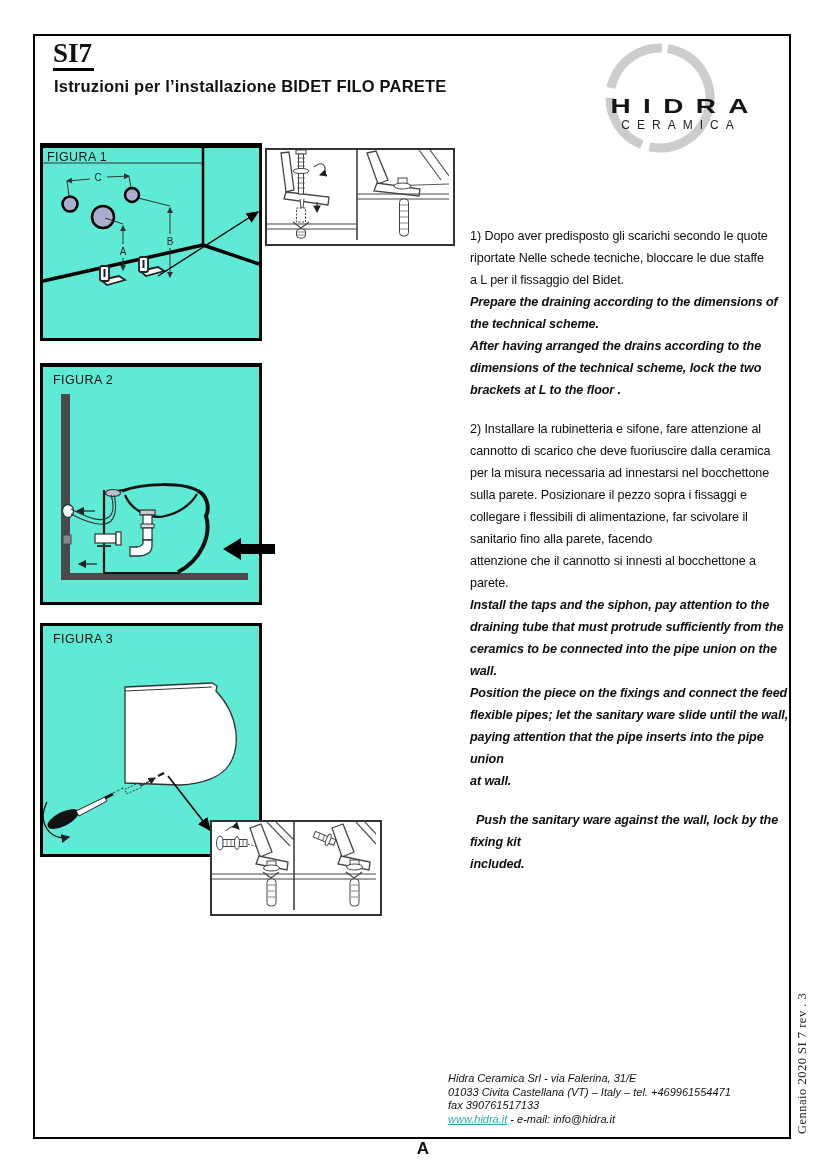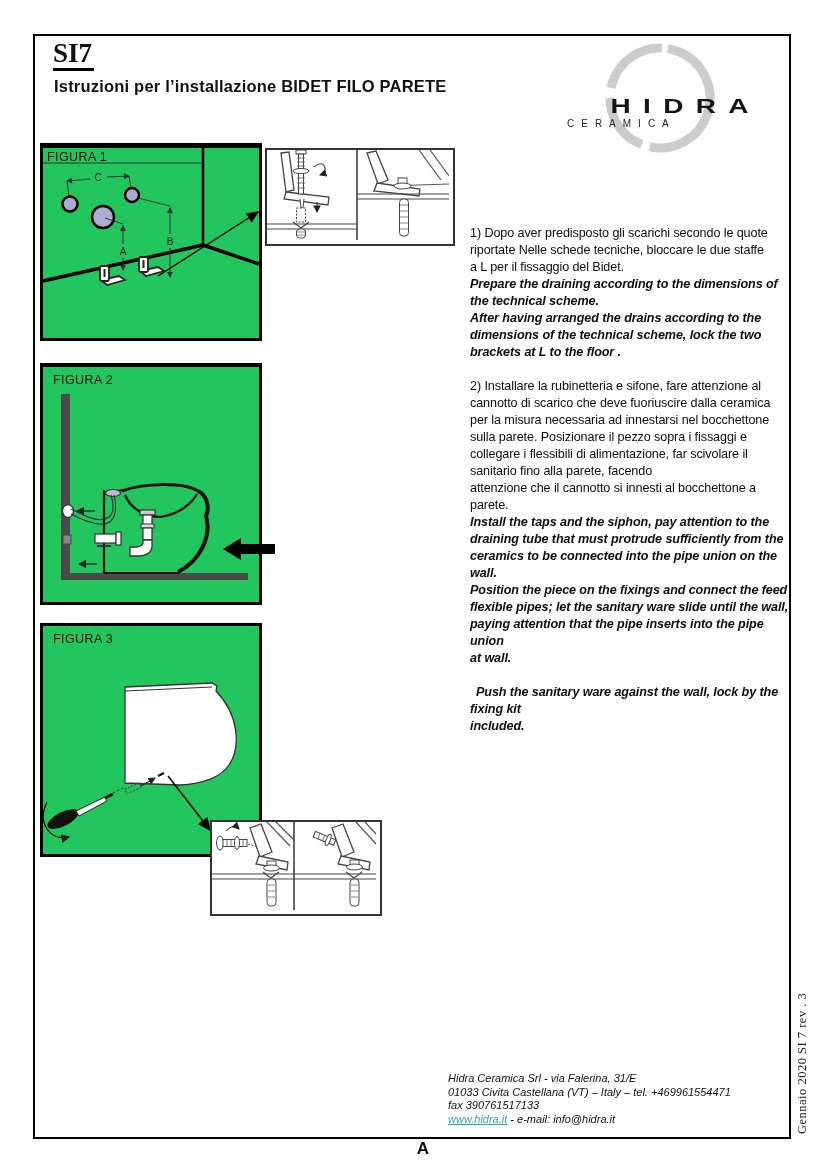--- a/index.html
+++ b/index.html
@@ -11,36 +11,36 @@
   .si7{position:absolute;left:53px;top:38px;font-family:"Liberation Serif",serif;
         font-weight:bold;font-size:27px;border-bottom:3px solid #000;padding:0 2px 0 0;line-height:30px;}
   .sub-it{position:absolute;left:54px;top:77px;font-size:16.5px;font-weight:bold;letter-spacing:.2px;}
   .sub-en{position:absolute;left:54px;top:99px;font-size:16.5px;font-weight:bold;font-style:italic;}
   
   .logo{position:absolute;left:560px;top:40px;width:228px;height:122px;}
   .logo .ring{position:absolute;left:36px;top:2px;}
   .logo .brand{position:absolute;left:0;top:52px;width:228px;text-align:center;
         font-size:25px;font-weight:bold;letter-spacing:11px;padding-left:11px;
         transform:scale(1.12,.82);color:#151515;}
-  .logo .subbrand{position:absolute;left:0;top:78px;width:228px;text-align:left;
-        font-size:10px;letter-spacing:7px;padding-left:7px;color:#222;font-weight:500;}
-  
-  .figbox{position:absolute;background:#22c55e;border:3px solid #000;z-index:1;}
+  .logo .subbrand{position:absolute;left:0;top:78px;width:228px;text-align:center;
+        font-size:12px;letter-spacing:7px;padding-left:7px;color:#222;font-weight:500;}
+  
+  .figbox{position:absolute;background:#5eead4;border:3px solid #000;z-index:1;}
   .fig1{left:40px;top:143px;width:216px;height:190px;border-top-width:5px;}
   .fig2{left:40px;top:363px;width:216px;height:235px;border-top-width:4px;}
   .fig3{left:40px;top:623px;width:216px;height:228px;}
   .figlabel{position:absolute;left:10px;top:6px;font-size:12.5px;letter-spacing:.4px;color:#111;z-index:2;}
   .fig1 .figlabel{left:4px;top:2px;}
   .figbox svg{position:absolute;left:0;top:0;overflow:visible;}
   .inset{position:absolute;background:#fff;border:2px solid #333;z-index:3;}
   .inset1{left:265px;top:148px;width:186px;height:94px;}
   .inset2{left:210px;top:820px;width:168px;height:92px;}
   
   .steps{position:absolute;left:470px;top:225px;width:322px;font-size:12.6px;
-        line-height:17px;letter-spacing:-.1px;color:#0d0d0d;}
+        line-height:22px;letter-spacing:-.1px;color:#0d0d0d;}
   .step{margin-bottom:17px;}
   .step .it{white-space:pre-line;}
   .step .en{white-space:pre-line;font-style:italic;font-weight:bold;}
   .step.indent .it,.step.indent .en{text-indent:6px;}
   
   .addr{position:absolute;left:448px;top:1072px;width:340px;text-align:left;
         font-size:11px;font-style:italic;line-height:13.5px;color:#111;}
   .addr a{color:#2fa8a8;text-decoration:underline;}
   .side-note{position:absolute;left:795px;top:982px;height:152px;
         font-family:"Liberation Serif",serif;font-size:12.5px;letter-spacing:.5px;

